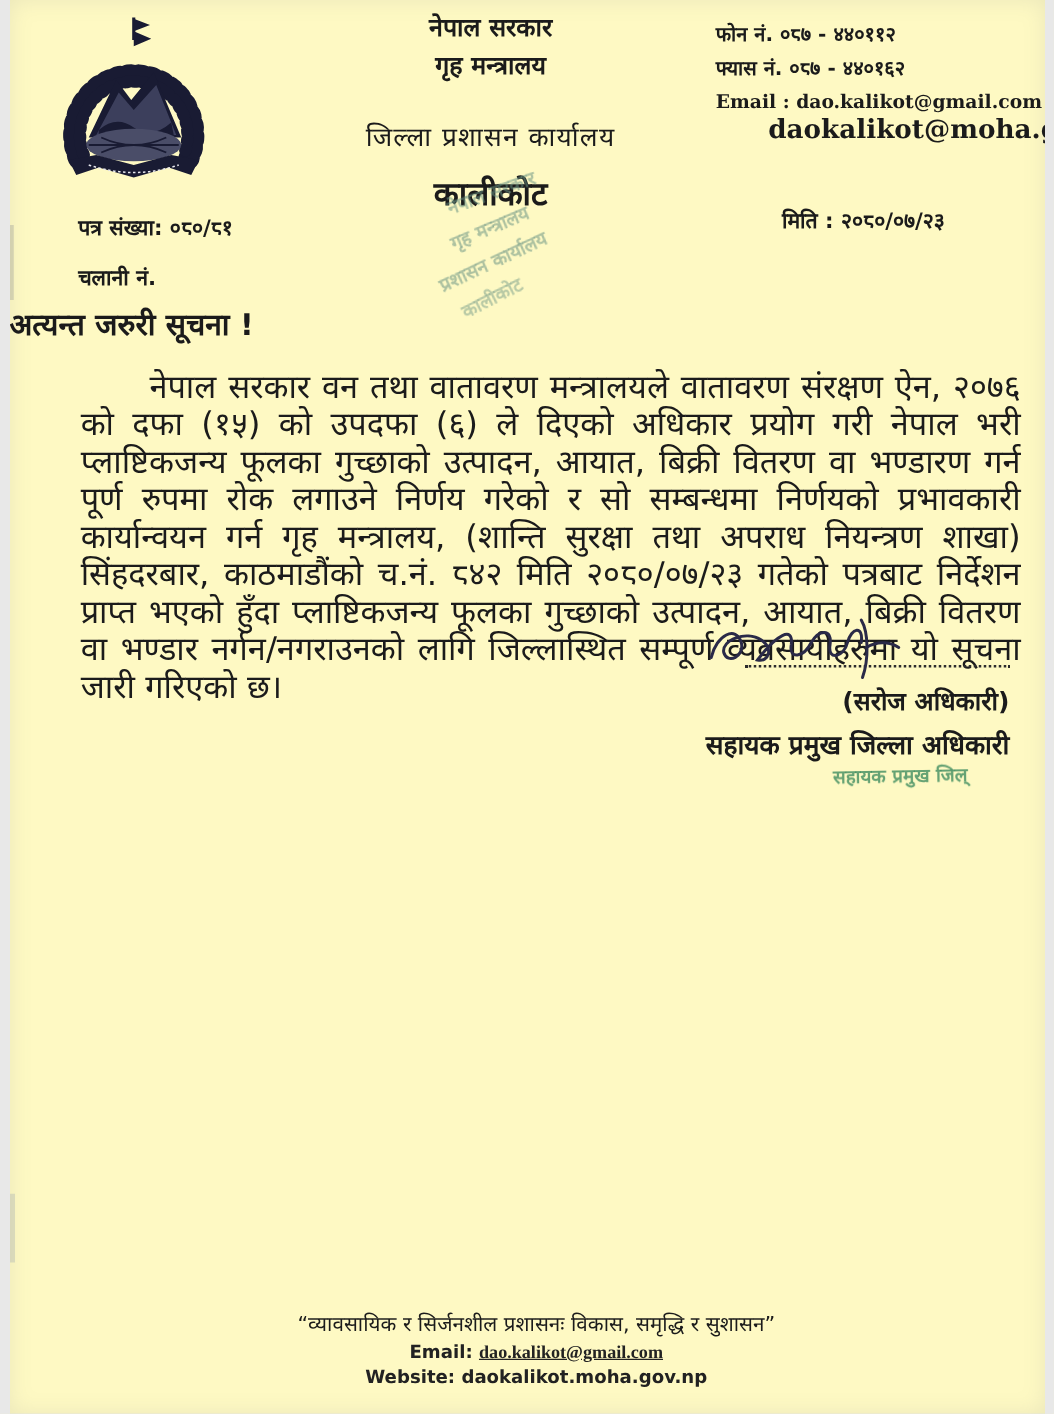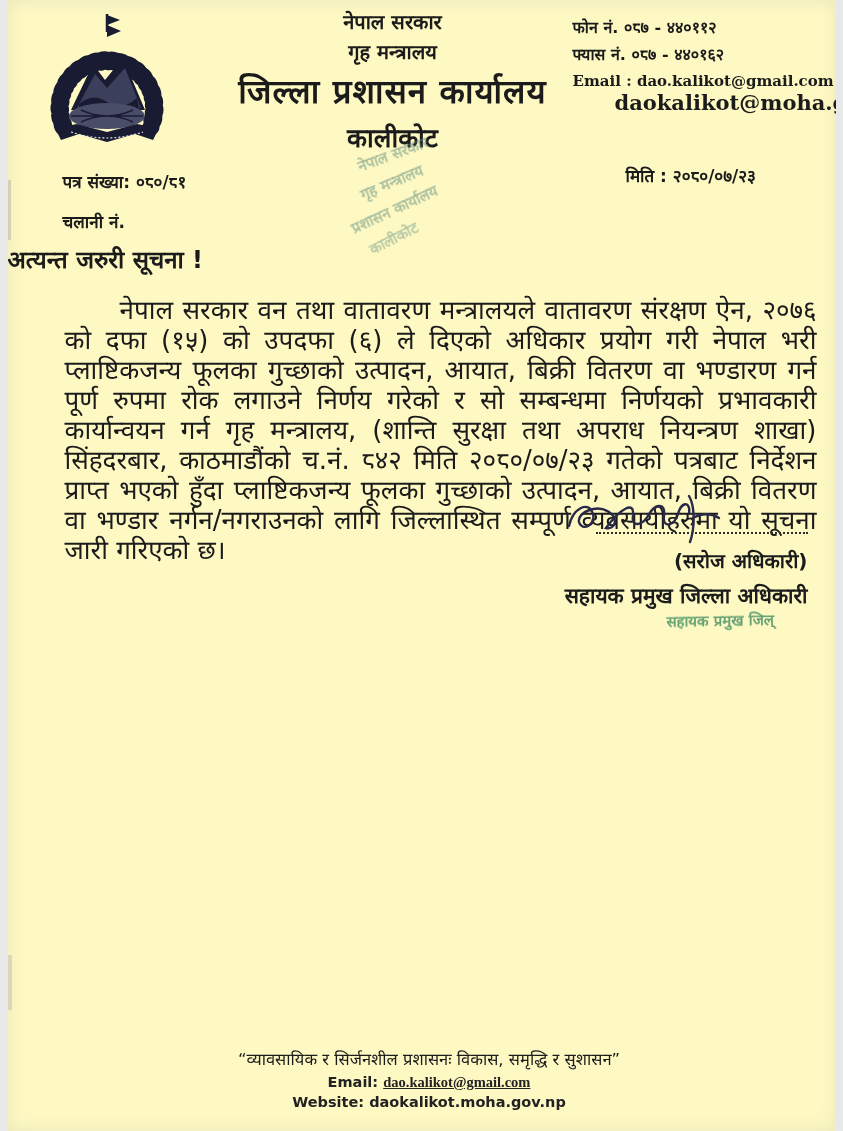--- a/index.html
+++ b/index.html
@@ -11,21 +11,21 @@
     font-family:"DejaVu Sans", sans-serif;
     color:#1b1b1b;
     overflow:hidden;
     box-shadow:inset 0 0 18px rgba(120,125,135,.15);
   }
   
   .emblem{position:absolute;left:33px;top:12px;width:132px;height:150px;}
   .lh-center{position:absolute;left:170px;top:8px;width:430px;text-align:center;}
   .lh-gov{font-size:20px;font-weight:bold;line-height:28px;}
   .lh-min{font-size:20px;font-weight:bold;line-height:28px;margin-top:2px;}
-  .lh-office{font-size:33px;font-weight:bold;line-height:40px;margin-top:6px;letter-spacing:1px;}
+  .lh-office{font-size:21px;font-weight:normal;line-height:40px;margin-top:24px;letter-spacing:1px;}
   .lh-district{font-size:26px;font-weight:bold;line-height:32px;margin-top:10px;}
   .lh-contact{position:absolute;left:565px;top:14px;width:265px;text-align:left;}
   .lh-phone{font-size:16px;font-weight:bold;line-height:27px;white-space:nowrap;}
   .lh-email1{font-size:15px;font-weight:bold;font-family:"DejaVu Serif",serif;line-height:21px;margin-top:3px;white-space:nowrap;}
   .lh-email2{font-size:21px;font-weight:bold;font-family:"DejaVu Serif",serif;line-height:21px;padding-left:42px;white-space:nowrap;}
   
   .ref-no{position:absolute;left:55px;top:170px;font-size:17px;font-weight:bold;}
   .dispatch-no{position:absolute;left:55px;top:210px;font-size:17px;font-weight:bold;}
   .date{position:absolute;left:618px;top:164px;font-size:17px;font-weight:bold;}
   

